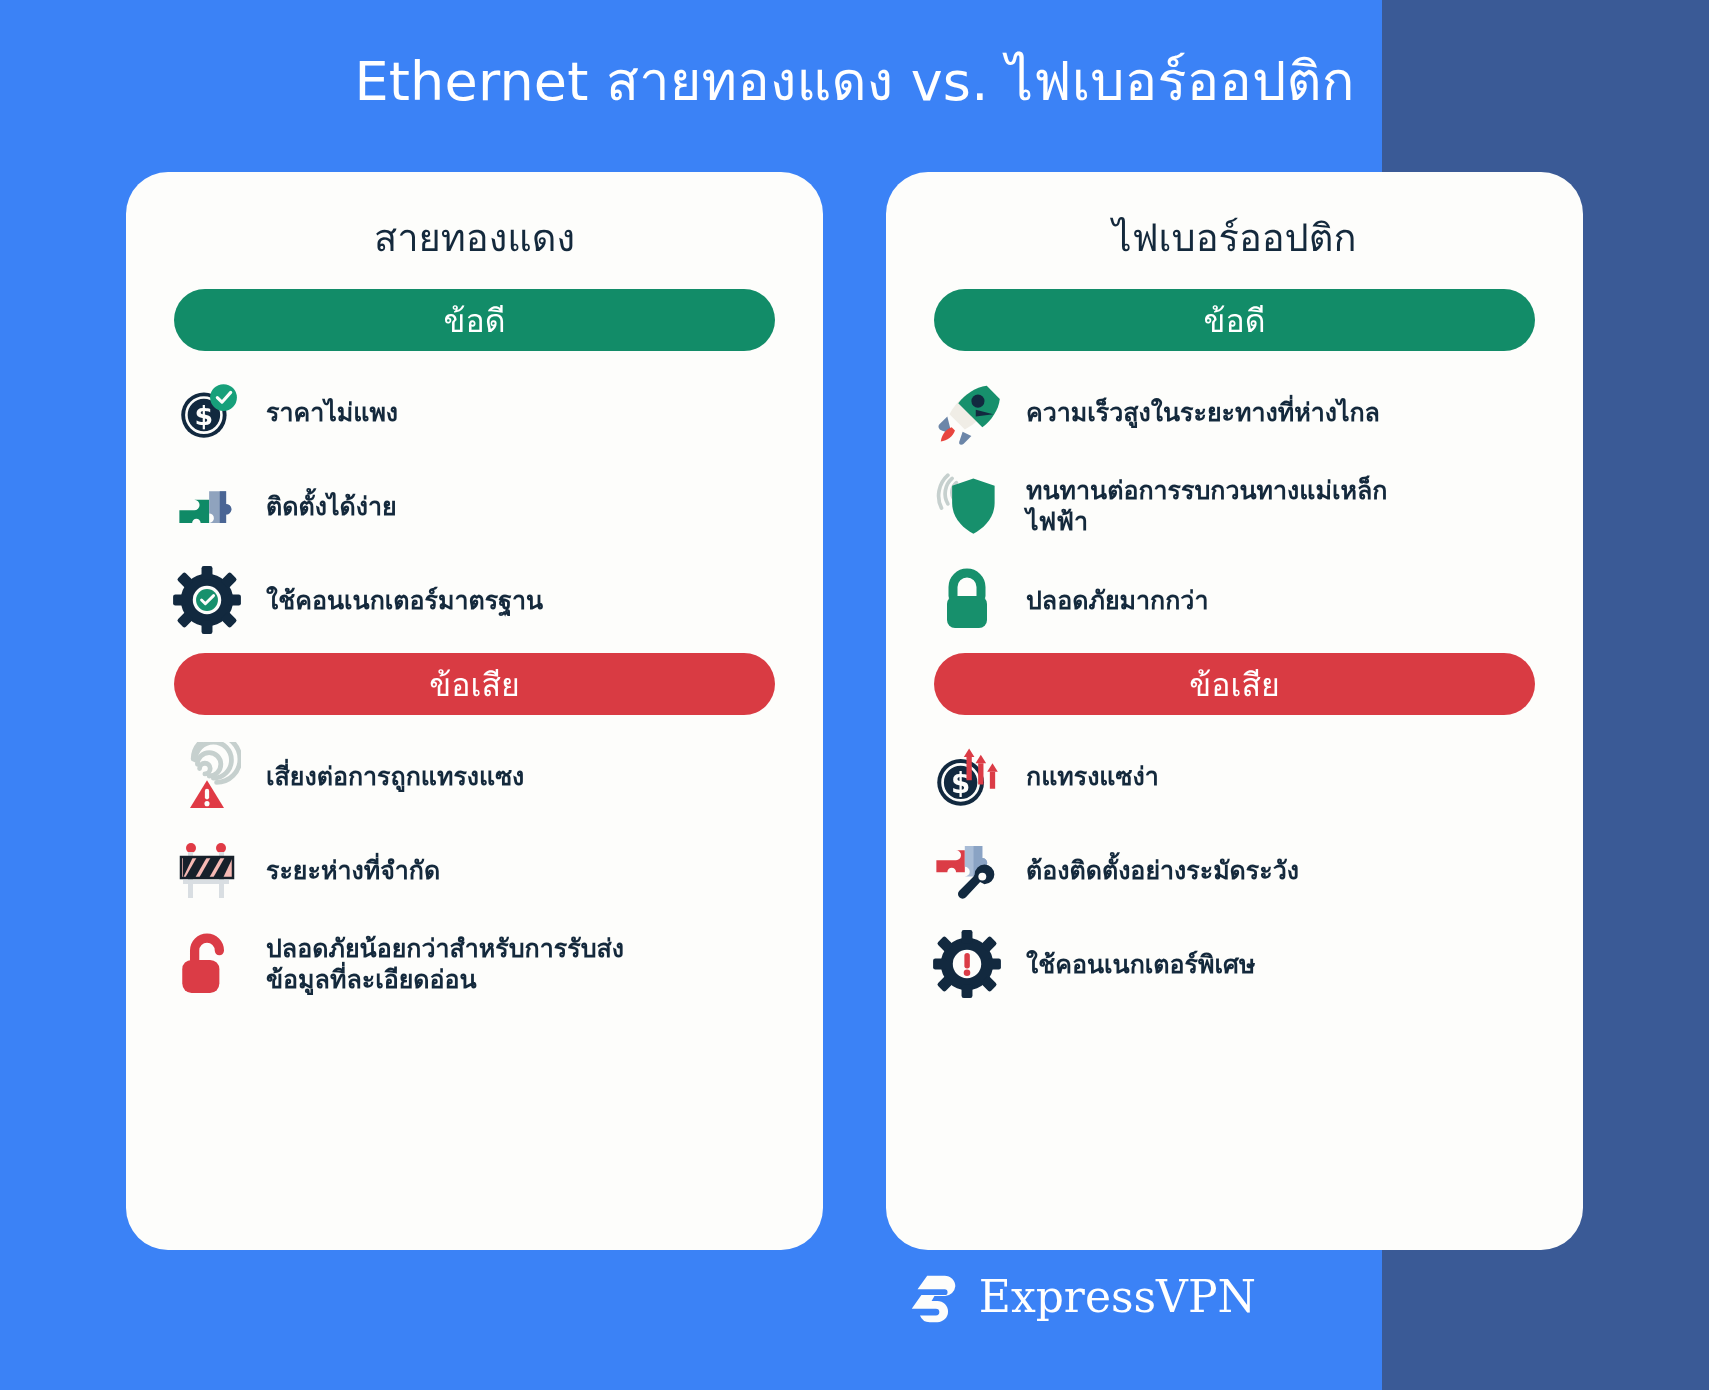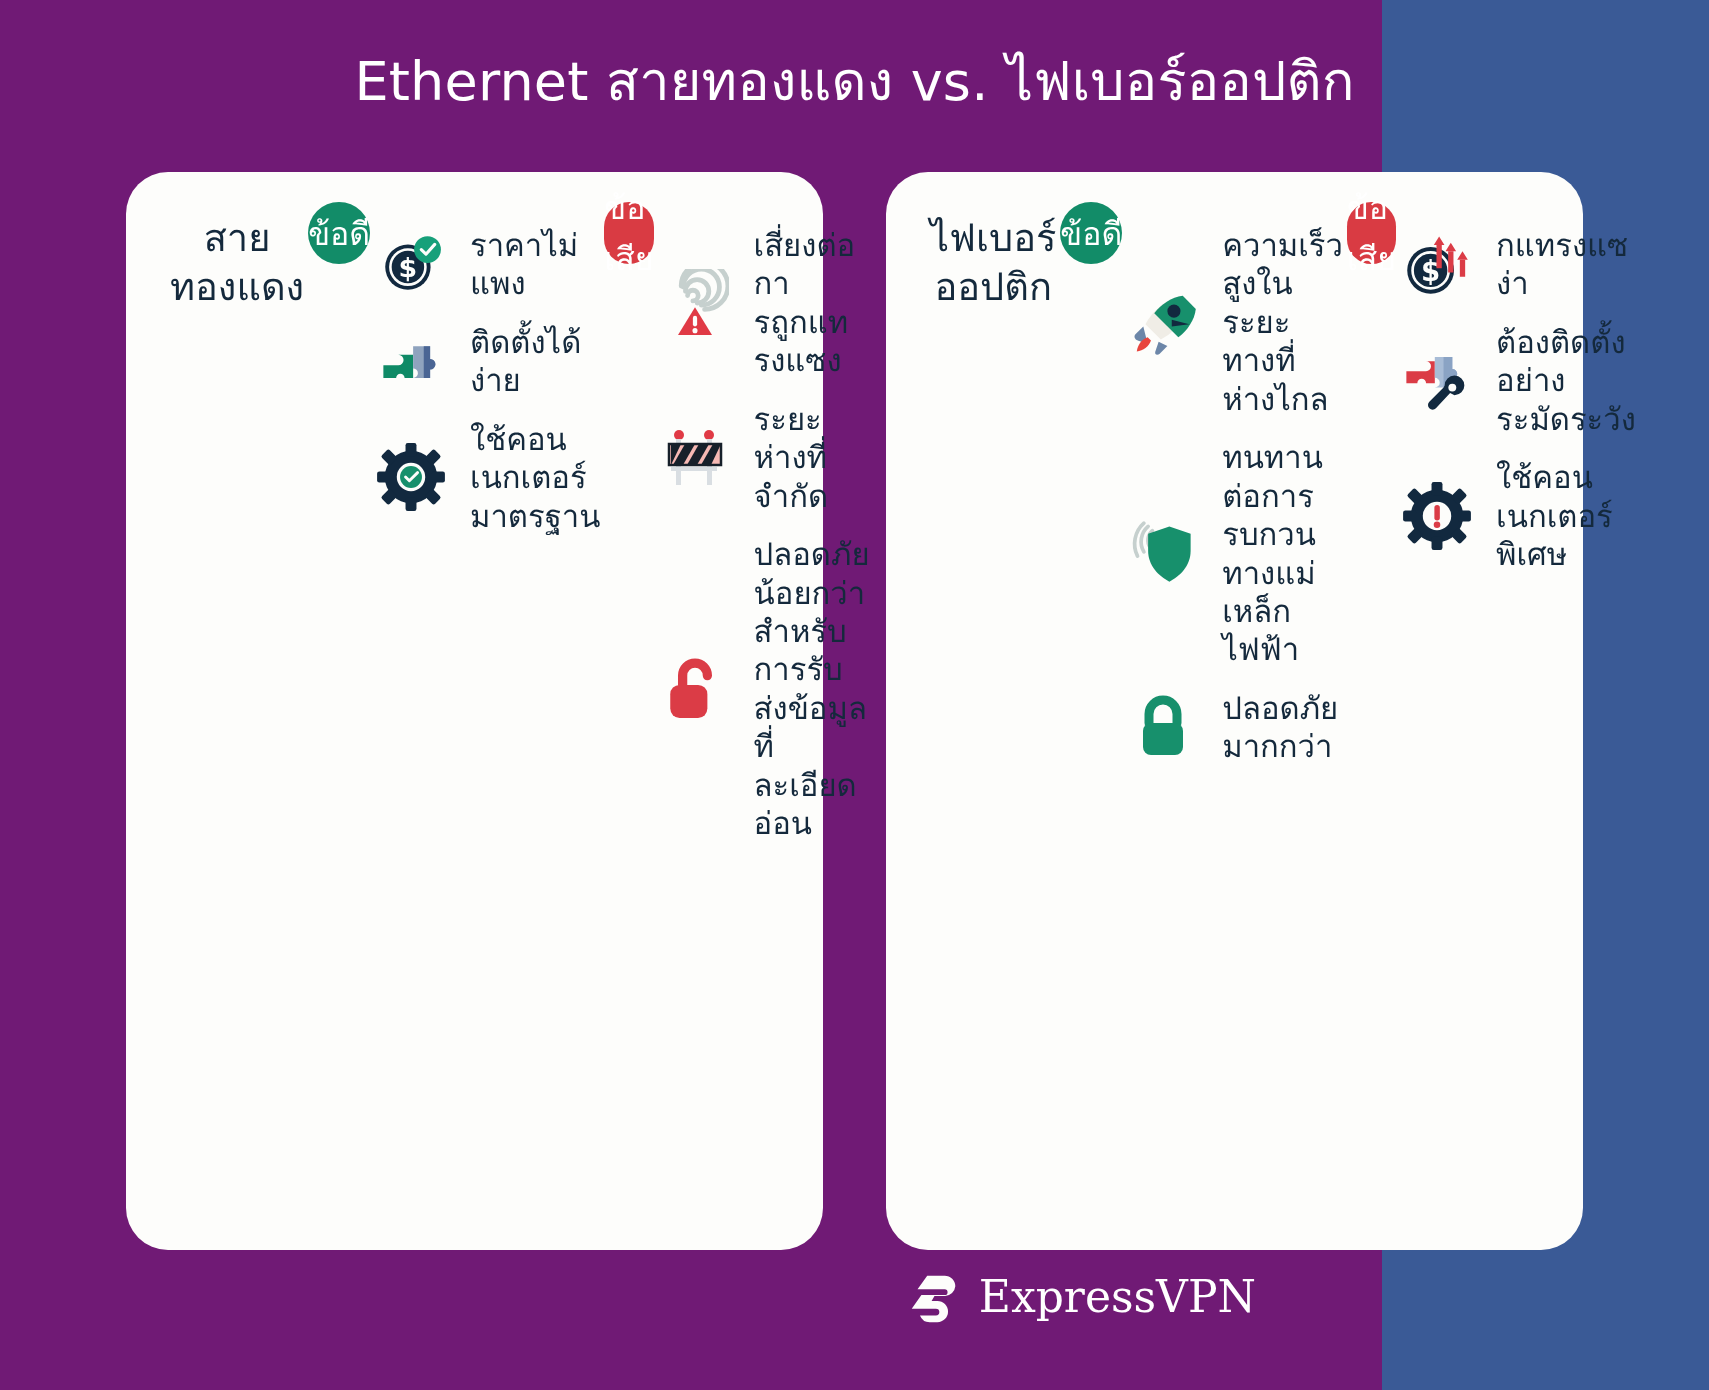--- a/index.html
+++ b/index.html
@@ -2,21 +2,21 @@
 <html><head>
 <meta charset="utf-8">
 <style>
   * { box-sizing: border-box; margin: 0; padding: 0; }
   html, body {
     width: 1709px; height: 1390px;
     background: #3A5A96;
     font-family: "DejaVu Sans", "Liberation Sans", sans-serif;
     overflow: hidden;
   }
-  .page { position: relative; width: 1382px; height: 1390px; background: #701a75; }
+  .page { position: relative; width: 1382px; height: 1390px; background: #3b82f6; }
 
   .title {
     position: absolute; top: 48px; left: 0; width: 1709px;
     text-align: center;
     color: #FFFFFF;
     font-size: 54px;
     font-weight: 400;
     letter-spacing: 0.2px;
     line-height: 1.25;
   }
@@ -28,20 +28,21 @@
     display: flex;
     justify-content: space-between;
   }
 
   .card {
     width: 697px;
     background: #FDFDFB;
     border-radius: 42px;
     padding: 30px 44px 40px 44px;
     display: flex;
+    flex-direction: column;
   }
 
   .card-title {
     text-align: center;
     color: #14293C;
     font-size: 38px;
     font-weight: 400;
     line-height: 1.3;
     margin-top: 12px;
     margin-bottom: 26px;
@@ -71,23 +72,23 @@
     gap: 22px;
     padding: 10px 0;
   }
   .item .icon {
     flex: 0 0 74px;
     width: 74px; height: 74px;
     display: flex; align-items: center; justify-content: center;
   }
   .item .label {
     color: #14293C;
-    font-size: 31px;
+    font-size: 25px;
     line-height: 1.24;
-    font-weight: 400;
+    font-weight: 700;
     max-width: 420px;
   }
 
   .spacer { flex: 1 1 auto; min-height: 4px; }
 
   .logo {
     position: absolute;
     right: 126px; bottom: 62px;
     display: flex; align-items: center; gap: 14px;
   }

